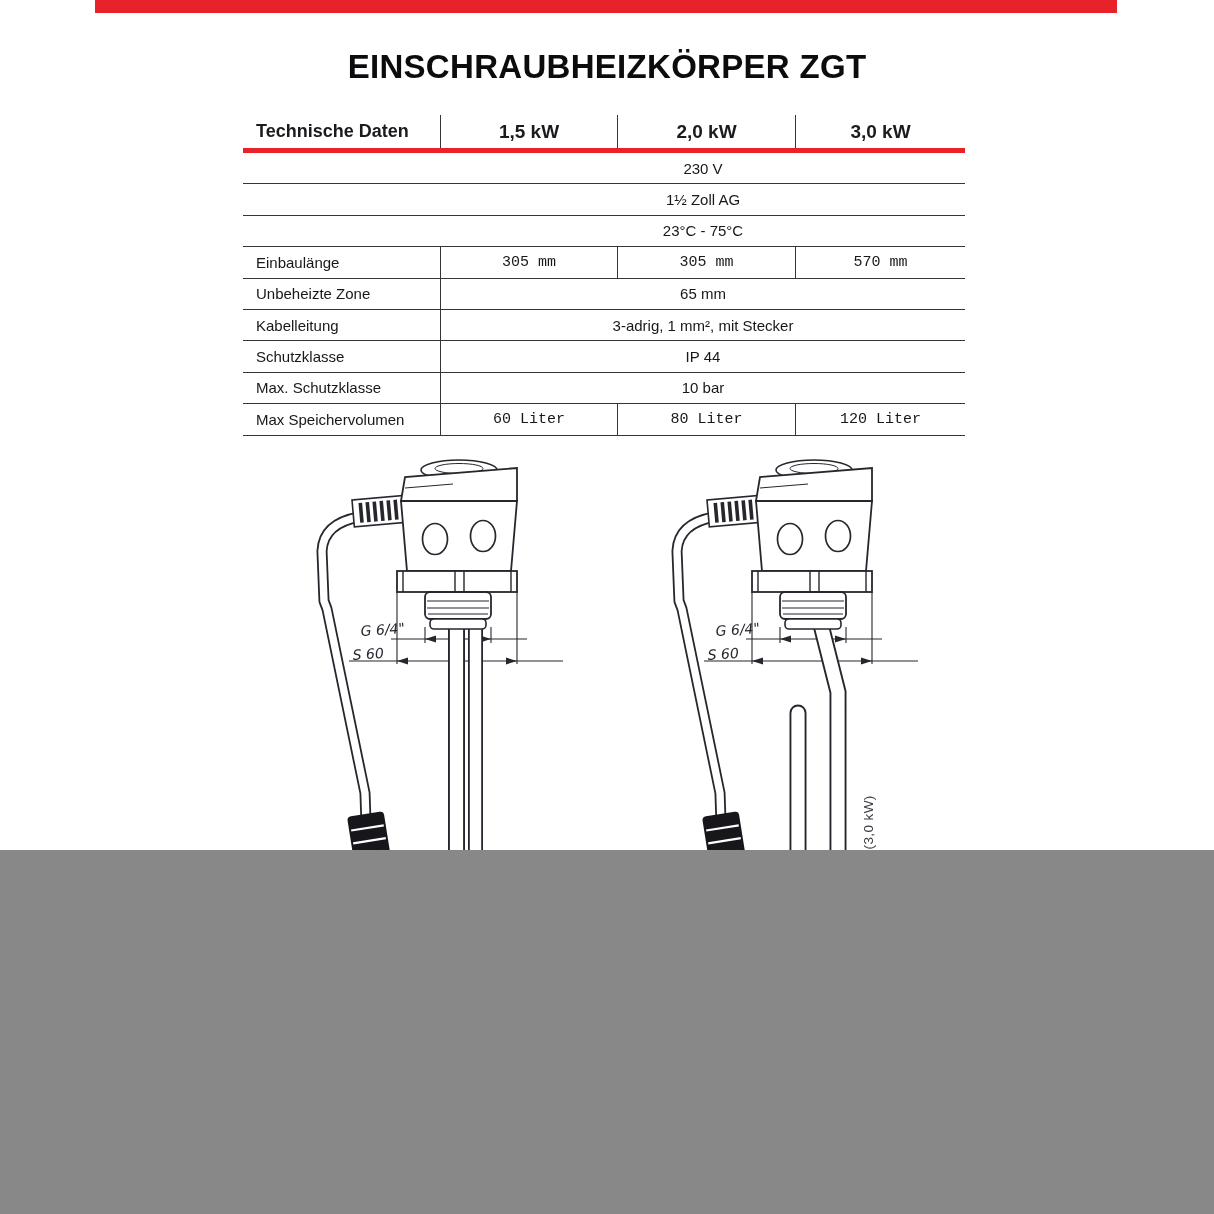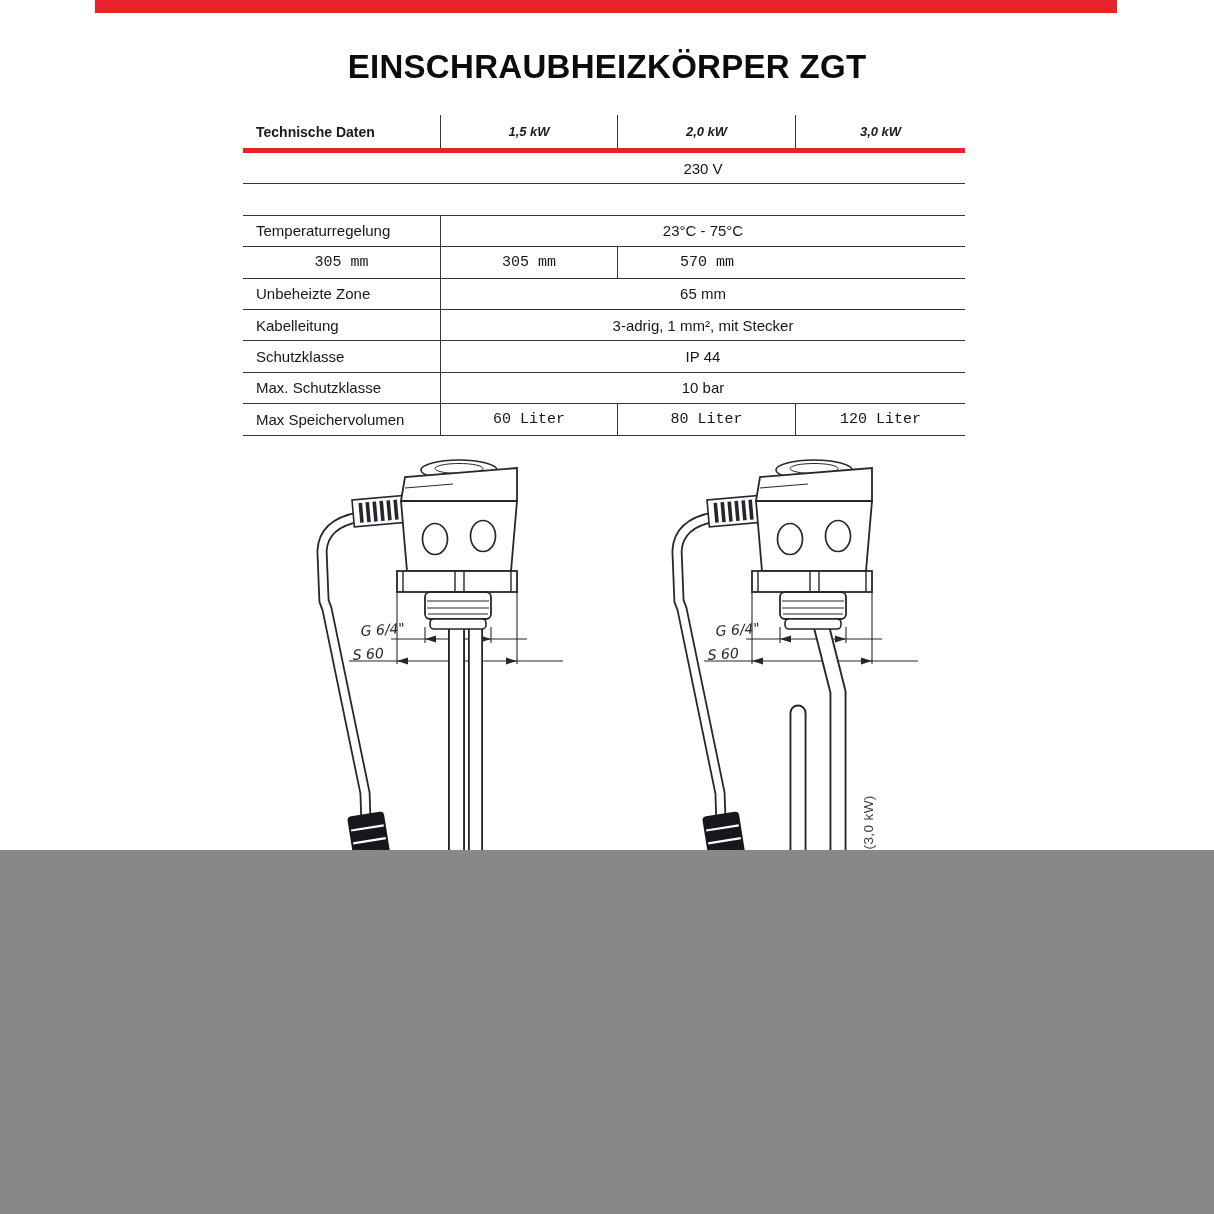--- a/index.html
+++ b/index.html
@@ -24,22 +24,22 @@
   .title{
     position:absolute;left:0;top:48px;width:1214px;
     text-align:center;
     font-size:33px;font-weight:700;letter-spacing:.3px;
     color:#0c0c0f;
   }
   
   .datatable{position:absolute;left:243px;top:115px;width:722px;}
   .thead{display:grid;grid-template-columns:198px 177px 178px 169px;height:33px;}
   .th{display:flex;align-items:center;font-weight:700;}
-  .th-label{font-size:14px;padding-left:13px;border-right:1.6px solid var(--line);}
-  .th-col{font-size:13px;justify-content:center;font-style:italic;}
+  .th-label{font-size:18px;padding-left:13px;border-right:1.6px solid var(--line);}
+  .th-col{font-size:19px;justify-content:center;}
   .th-col.d{border-right:1.6px solid var(--line);}
   .red-rule{height:5px;background:var(--red);}
   .tr{display:grid;grid-template-columns:198px 177px 178px 169px;height:31.4px;border-bottom:1.6px solid var(--line);}
   .td{display:flex;align-items:center;font-size:15px;color:#17171c;}
   .td.label{padding-left:13px;border-right:1.6px solid var(--line);}
   .td.span{grid-column:2/5;justify-content:center;}
   .td.val{justify-content:center;font-family:Liberation Mono, monospace;}
   .td.val.d{border-right:1.6px solid var(--line);}
   
   .drawing{position:absolute;width:310px;height:760px;}
@@ -65,26 +65,27 @@
       <div class="th th-col d">1,5 kW</div>
       <div class="th th-col d">2,0 kW</div>
       <div class="th th-col">3,0 kW</div>
     </div>
     <div class="red-rule"></div>
 
     <div class="tr">
       <div class="td span">230 V</div>
     </div>
     <div class="tr">
-    </div>
-    <div class="tr">
-      <div class="td label">Temperaturregelung</div>
+      <div class="td span">1½ Zoll AG</div>
+    </div>
+    <div class="tr">
       <div class="td span">23°C - 75°C</div>
     </div>
     <div class="tr">
+      <div class="td label">Einbaulänge</div>
       <div class="td val d">305 mm</div>
       <div class="td val d">305 mm</div>
       <div class="td val">570 mm</div>
     </div>
     <div class="tr">
       <div class="td label">Unbeheizte Zone</div>
       <div class="td span">65 mm</div>
     </div>
     <div class="tr">
       <div class="td label">Kabelleitung</div>

